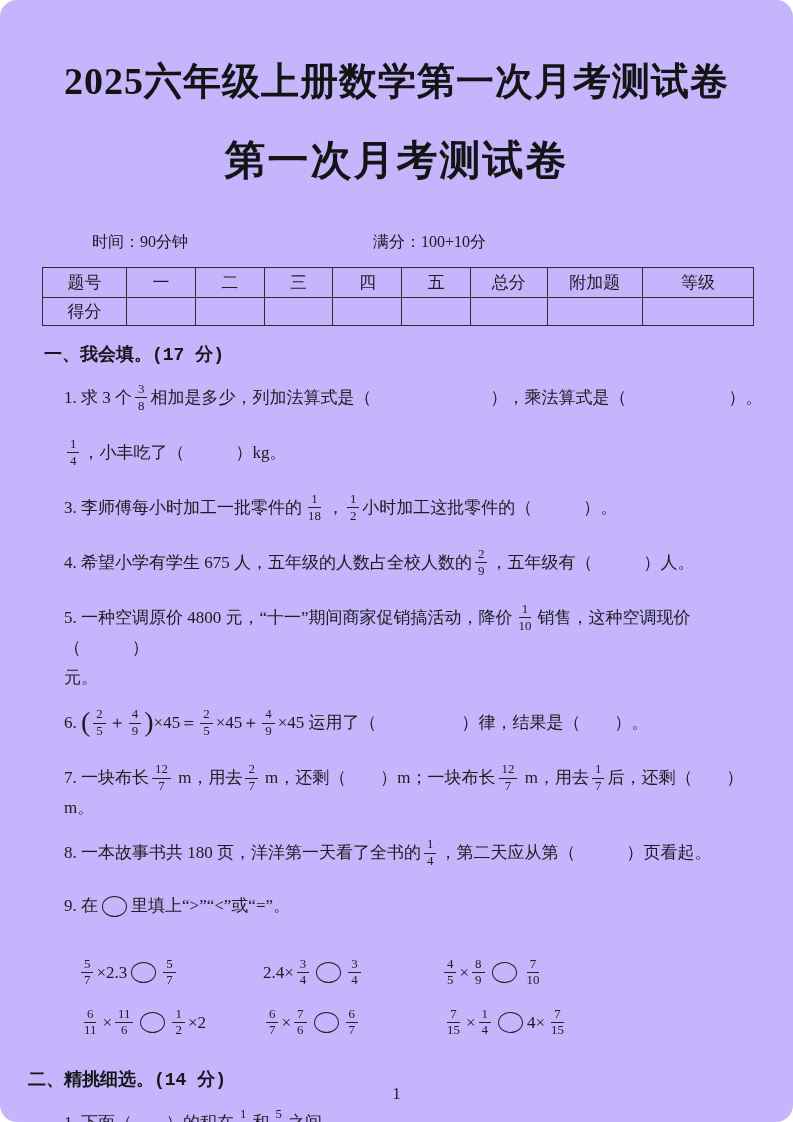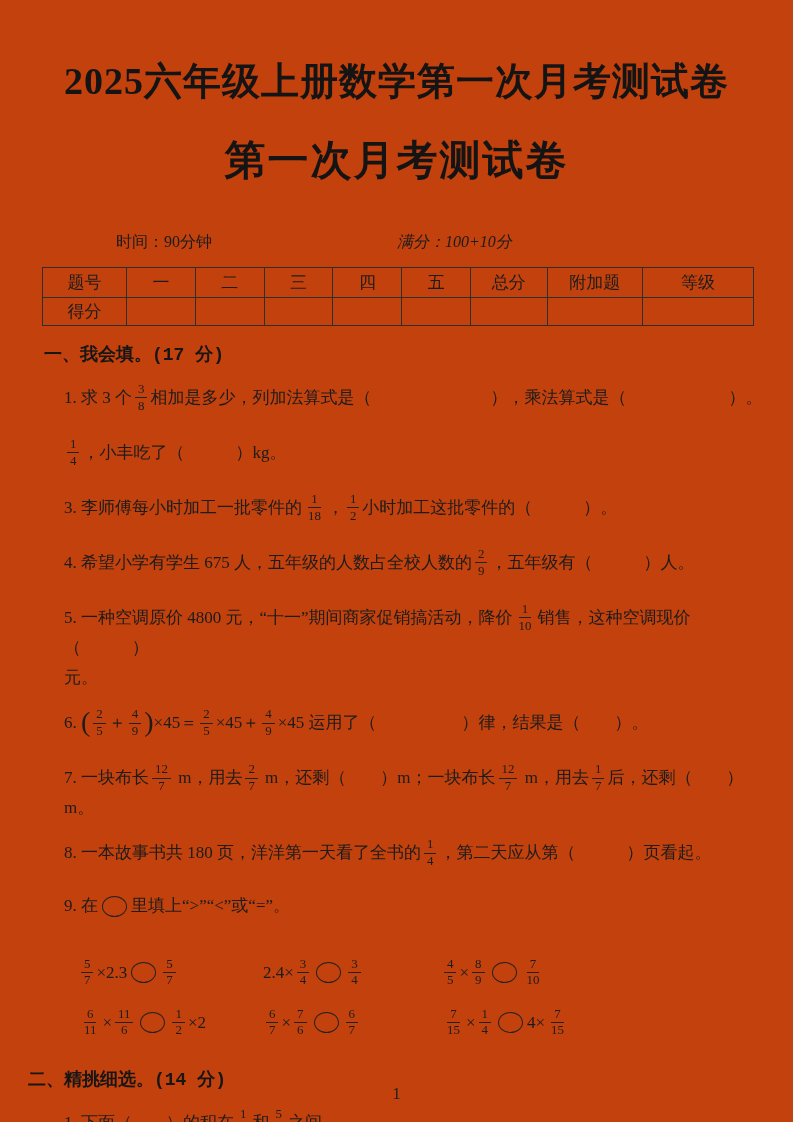--- a/index.html
+++ b/index.html
@@ -4,47 +4,48 @@
 <style>
   * { margin:0; padding:0; box-sizing:border-box; }
   html,body { background:#ffffff; }
   body {
     font-family:"Liberation Serif","DejaVu Serif",serif;
     color:#1c1c1c;
   }
   .page {
     position:relative;
     width:793px; height:1122px;
-    background:#c2410c;
+    background:#c4b5fd;
     overflow:hidden;
     margin:0 auto;
+    border-radius:17px;
   }
   .title {
     margin-top:56px;
     text-align:center;
     font-size:38px;
     font-weight:700;
     letter-spacing:1px;
     color:#141414;
   }
   .subtitle {
     margin-top:26px;
     text-align:center;
     font-size:41px;
     font-weight:700;
     letter-spacing:2px;
     color:#141414;
   }
   .meta-row {
     margin-top:44px;
-    padding-left:116px;
+    padding-left:92px;
     font-size:16px;
     display:flex;
   }
-  .meta-row .meta-score { margin-left:185px;font-style:italic; }
+  .meta-row .meta-score { margin-left:185px; }
   table.score-table {
     margin:14px auto 0 42px;
     width:712px;
     border-collapse:collapse;
     font-size:17px;
     text-align:center;
   }
   table.score-table td {
     border:1.6px solid #2e2e2e;
     height:30px;

